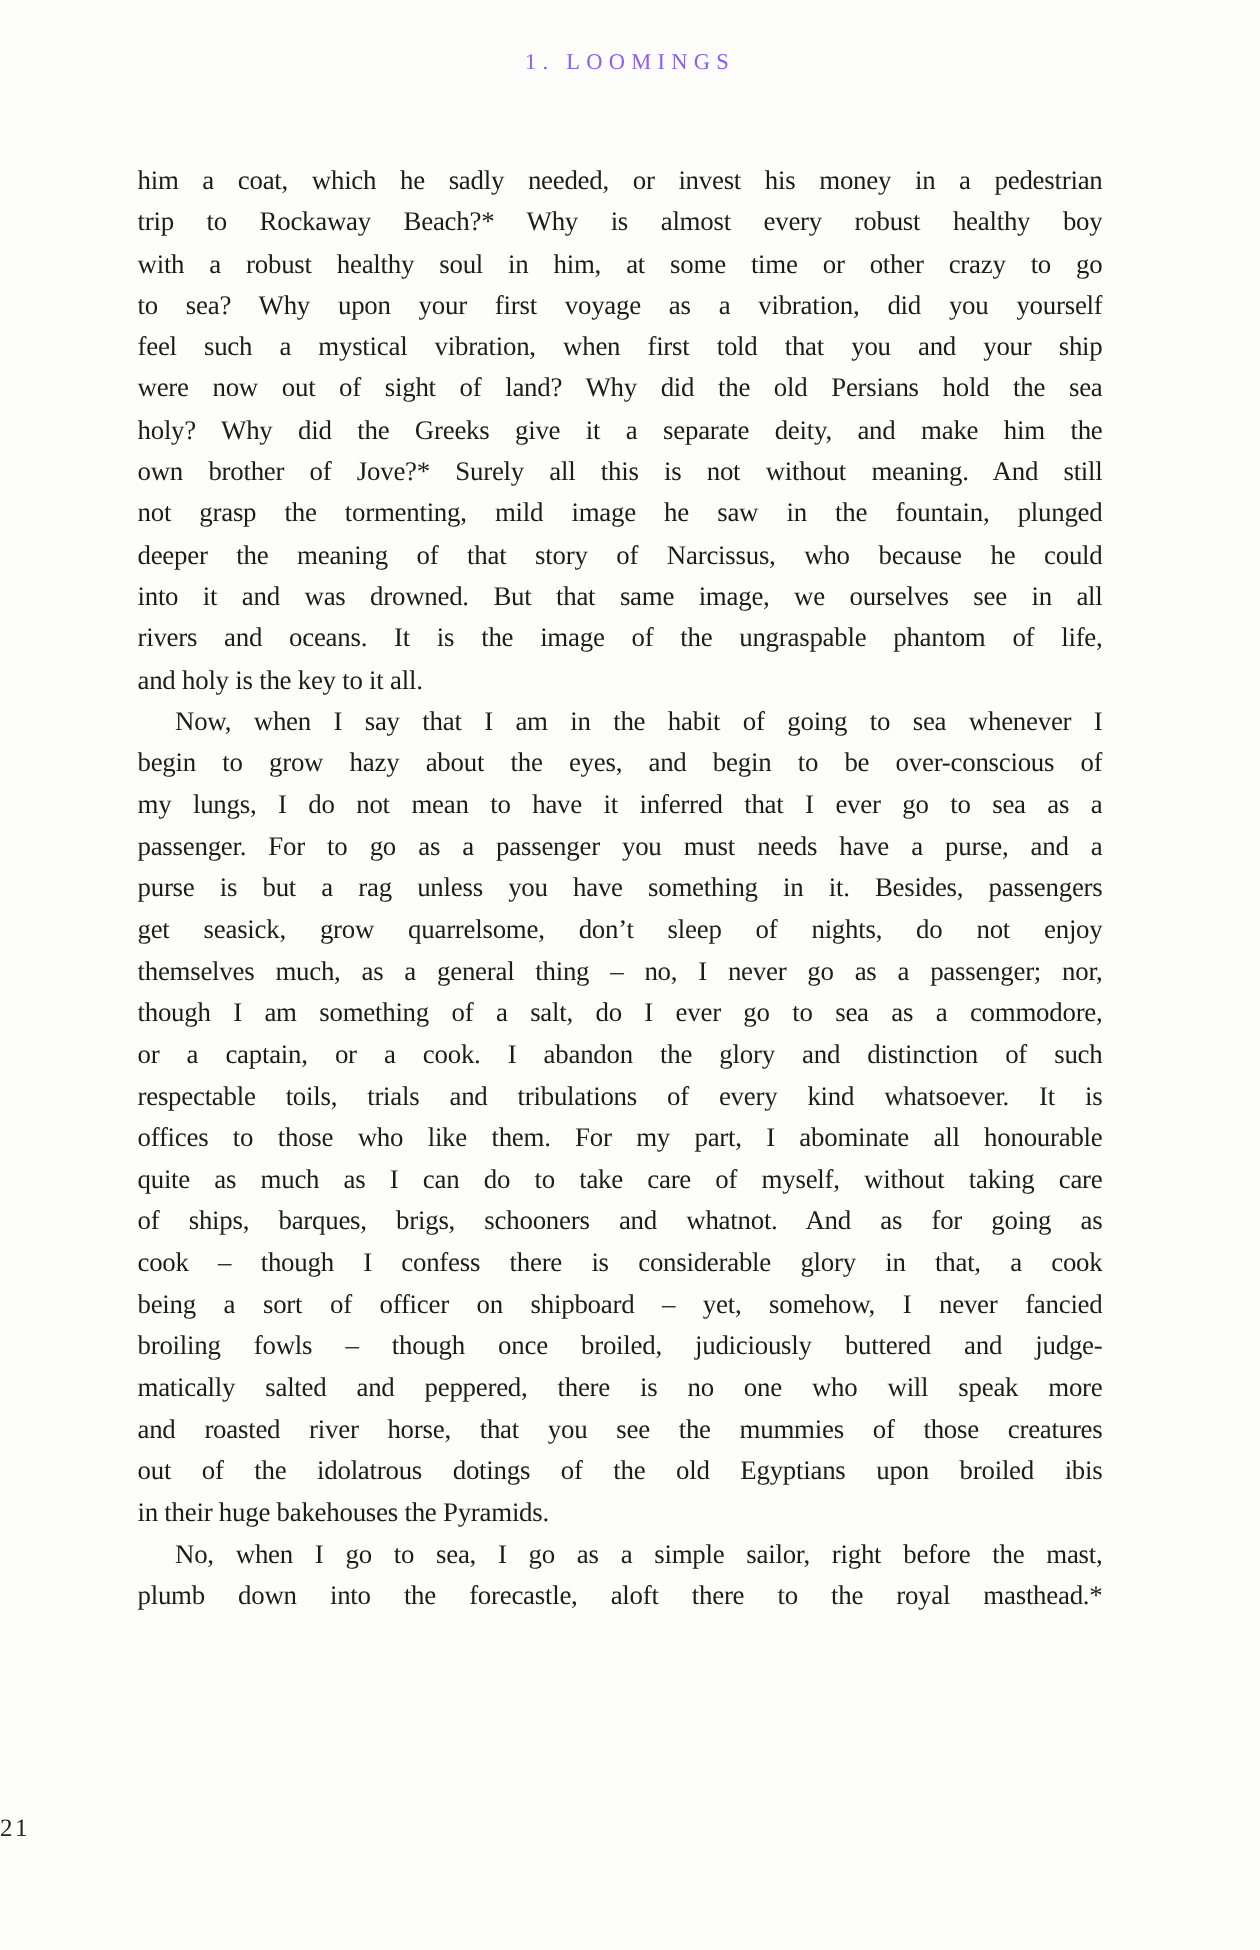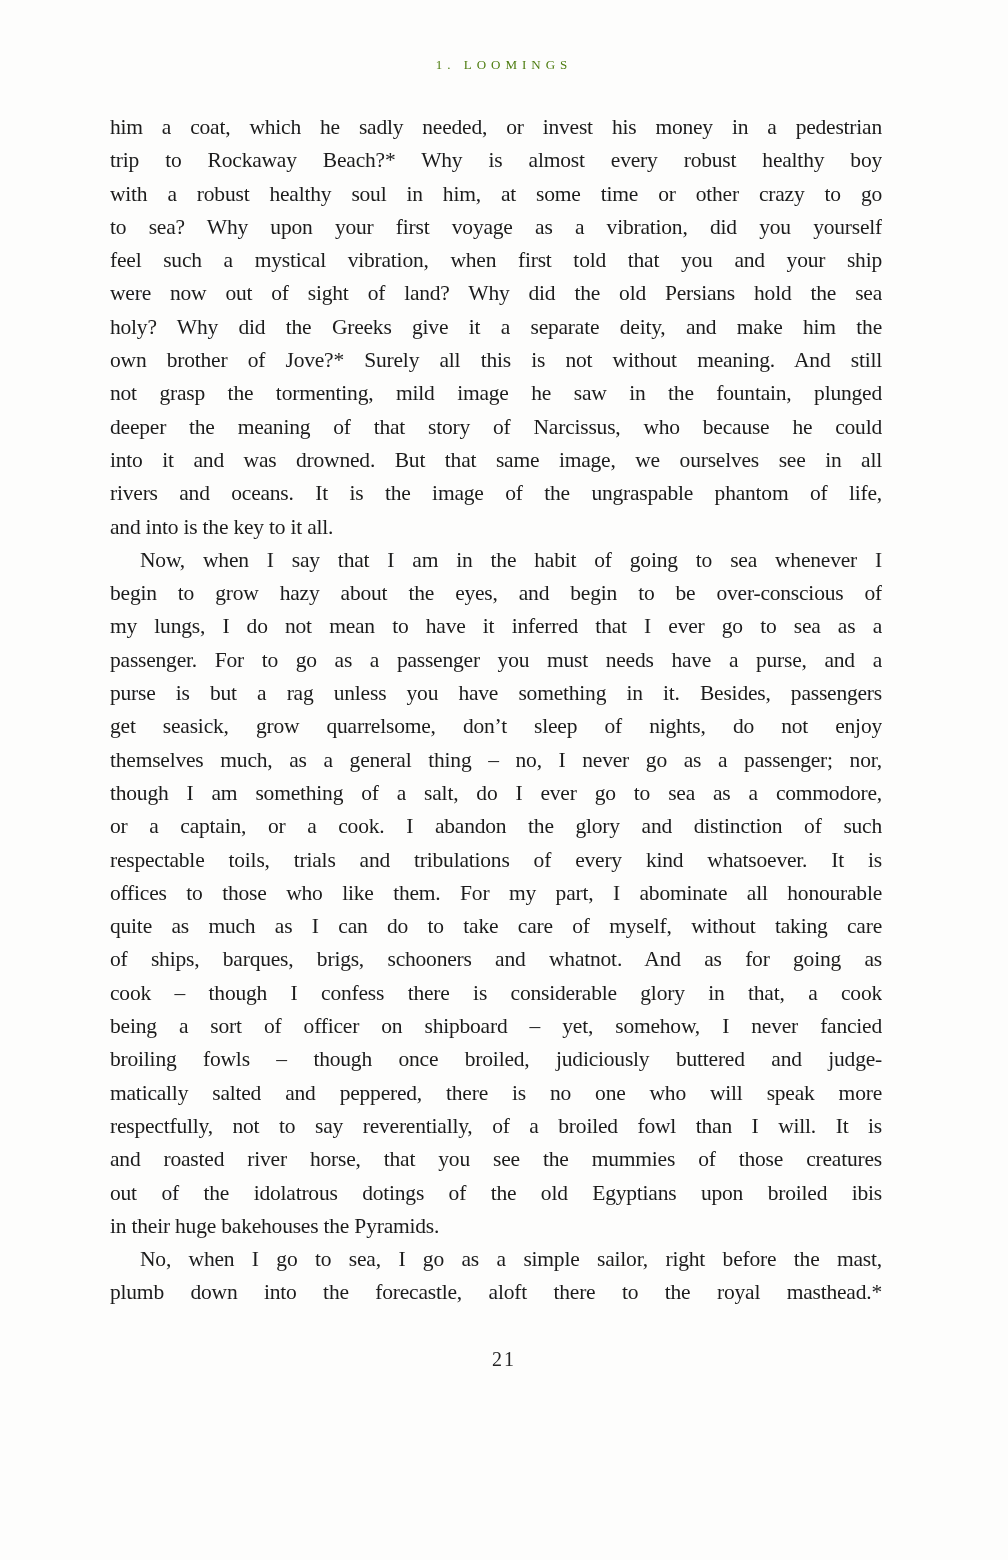--- a/index.html
+++ b/index.html
@@ -11,32 +11,32 @@
     position: relative;
     width: 1008px;
     height: 1560px;
     background: #fdfdfc;
     color: #1c1c1c;
     font-family: "Liberation Serif", serif;
     overflow: hidden;
   }
   .running-header {
     position: absolute;
-    top: 57px;
+    top: 39px;
     left: 0;
     width: 100%;
     text-align: center;
-    font-size: 13px;
+    font-size: 18px;
     letter-spacing: 5px;
-    color: #4d7c0f;
+    color: #8b5cf6;
   }
   .text-block {
     position: absolute;
     left: 110px;
-    top: 111px;
+    top: 128px;
     width: 772px;
     font-size: 21.5px;
     letter-spacing: -0.2px;
     color: #1c1c1c;
   }
   .paragraph {
     margin: 0;
     padding: 0;
   }
   .line {
@@ -47,24 +47,23 @@
     overflow: hidden;
   }
   .line.indent {
     text-indent: 30px;
   }
   .line.lastline {
     text-align-last: left;
   }
   .page-number {
     position: absolute;
-    top: 1348px;
+    top: 1452px;
     left: 0;
     width: 100%;
-    text-align: center;
     font-size: 20px;
     letter-spacing: 2px;
     color: #242424;
   }
 </style>
 </head>
 <body>
 
 <div class="page">
   <div class="running-header">1. LOOMINGS</div>
@@ -76,41 +75,40 @@
         <div class="line">with a robust healthy soul in him, at some time or other crazy to go</div>
         <div class="line">to sea? Why upon your first voyage as a vibration, did you yourself</div>
         <div class="line">feel such a mystical vibration, when first told that you and your ship</div>
         <div class="line">were now out of sight of land? Why did the old Persians hold the sea</div>
         <div class="line">holy? Why did the Greeks give it a separate deity, and make him the</div>
         <div class="line">own brother of Jove?* Surely all this is not without meaning. And still</div>
         <div class="line">not grasp the tormenting, mild image he saw in the fountain, plunged</div>
         <div class="line">deeper the meaning of that story of Narcissus, who because he could</div>
         <div class="line">into it and was drowned. But that same image, we ourselves see in all</div>
         <div class="line">rivers and oceans. It is the image of the ungraspable phantom of life,</div>
-        <div class="line lastline">and into is the key to it all.</div>
+        <div class="line lastline">and holy is the key to it all.</div>
       </div>
       <div class="paragraph">
         <div class="line indent">Now, when I say that I am in the habit of going to sea whenever I</div>
         <div class="line">begin to grow hazy about the eyes, and begin to be over-conscious of</div>
         <div class="line">my lungs, I do not mean to have it inferred that I ever go to sea as a</div>
         <div class="line">passenger. For to go as a passenger you must needs have a purse, and a</div>
         <div class="line">purse is but a rag unless you have something in it. Besides, passengers</div>
         <div class="line">get seasick, grow quarrelsome, don’t sleep of nights, do not enjoy</div>
         <div class="line">themselves much, as a general thing – no, I never go as a passenger; nor,</div>
         <div class="line">though I am something of a salt, do I ever go to sea as a commodore,</div>
         <div class="line">or a captain, or a cook. I abandon the glory and distinction of such</div>
         <div class="line">respectable toils, trials and tribulations of every kind whatsoever. It is</div>
         <div class="line">offices to those who like them. For my part, I abominate all honourable</div>
         <div class="line">quite as much as I can do to take care of myself, without taking care</div>
         <div class="line">of ships, barques, brigs, schooners and whatnot. And as for going as</div>
         <div class="line">cook – though I confess there is considerable glory in that, a cook</div>
         <div class="line">being a sort of officer on shipboard – yet, somehow, I never fancied</div>
         <div class="line">broiling fowls – though once broiled, judiciously buttered and judge-</div>
         <div class="line">matically salted and peppered, there is no one who will speak more</div>
-        <div class="line">respectfully, not to say reverentially, of a broiled fowl than I will. It is</div>
         <div class="line">and roasted river horse, that you see the mummies of those creatures</div>
         <div class="line">out of the idolatrous dotings of the old Egyptians upon broiled ibis</div>
         <div class="line lastline">in their huge bakehouses the Pyramids.</div>
       </div>
       <div class="paragraph">
         <div class="line indent">No, when I go to sea, I go as a simple sailor, right before the mast,</div>
         <div class="line">plumb down into the forecastle, aloft there to the royal masthead.*</div>
       </div>
     </div>
 

